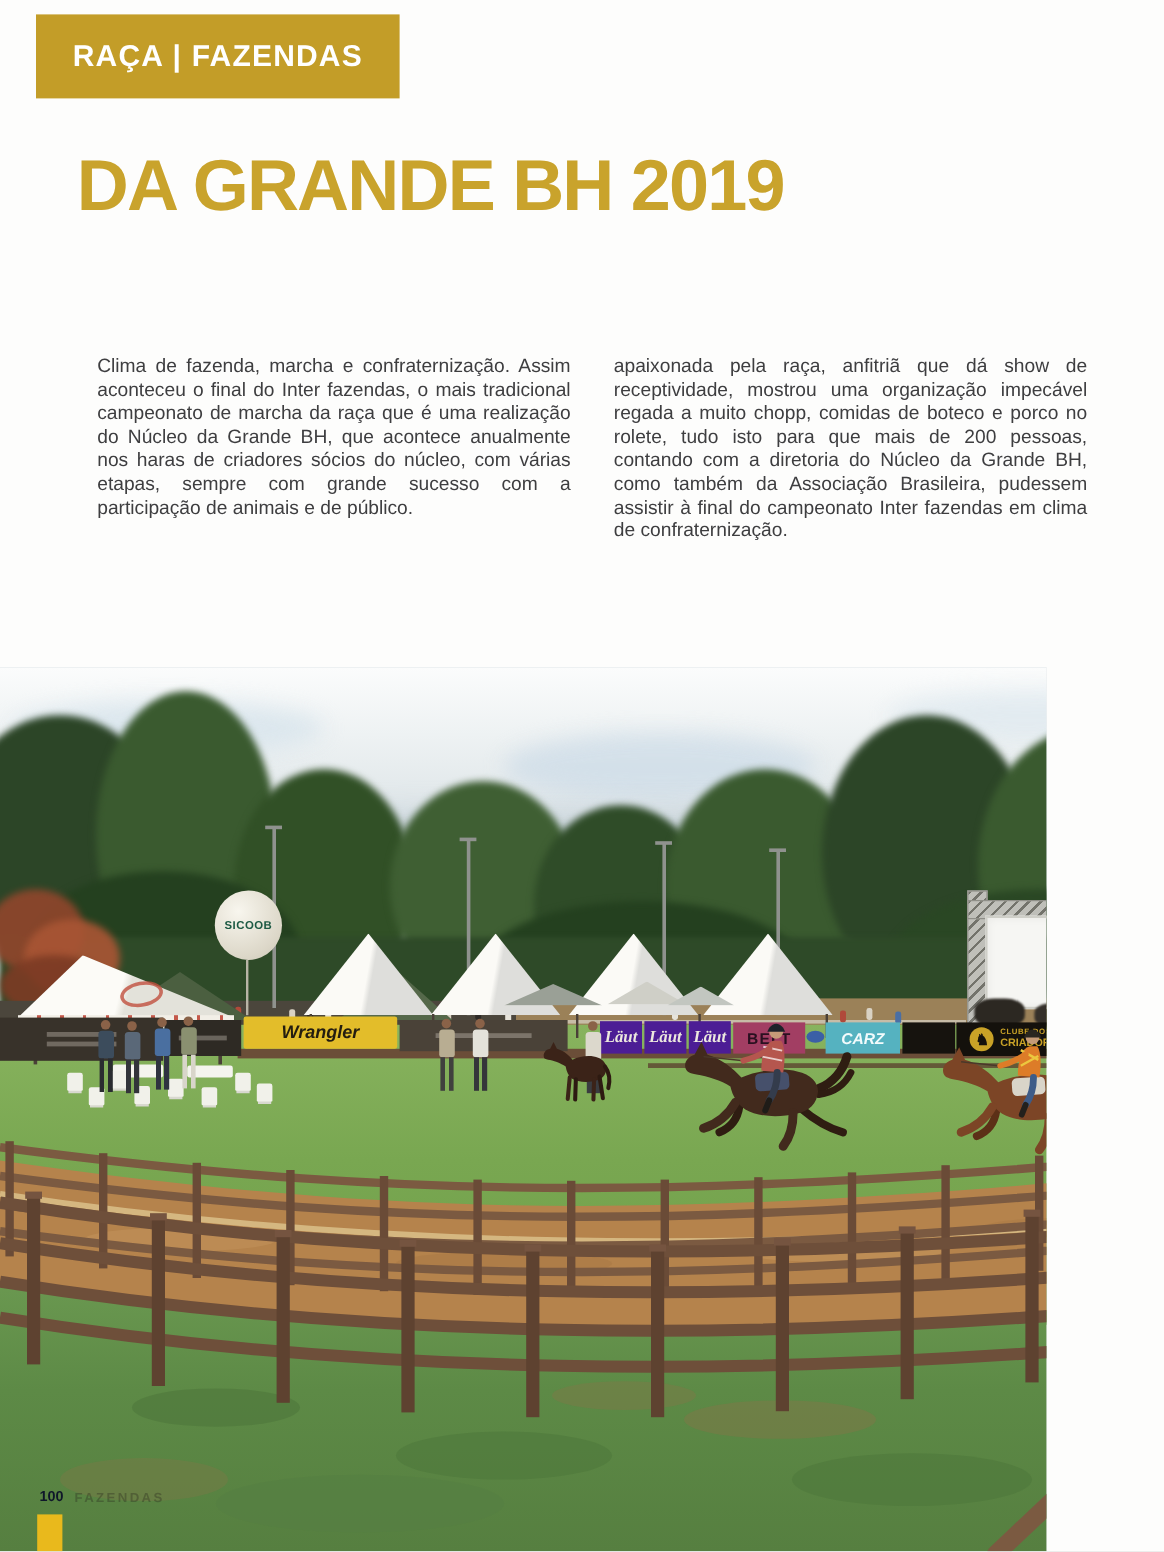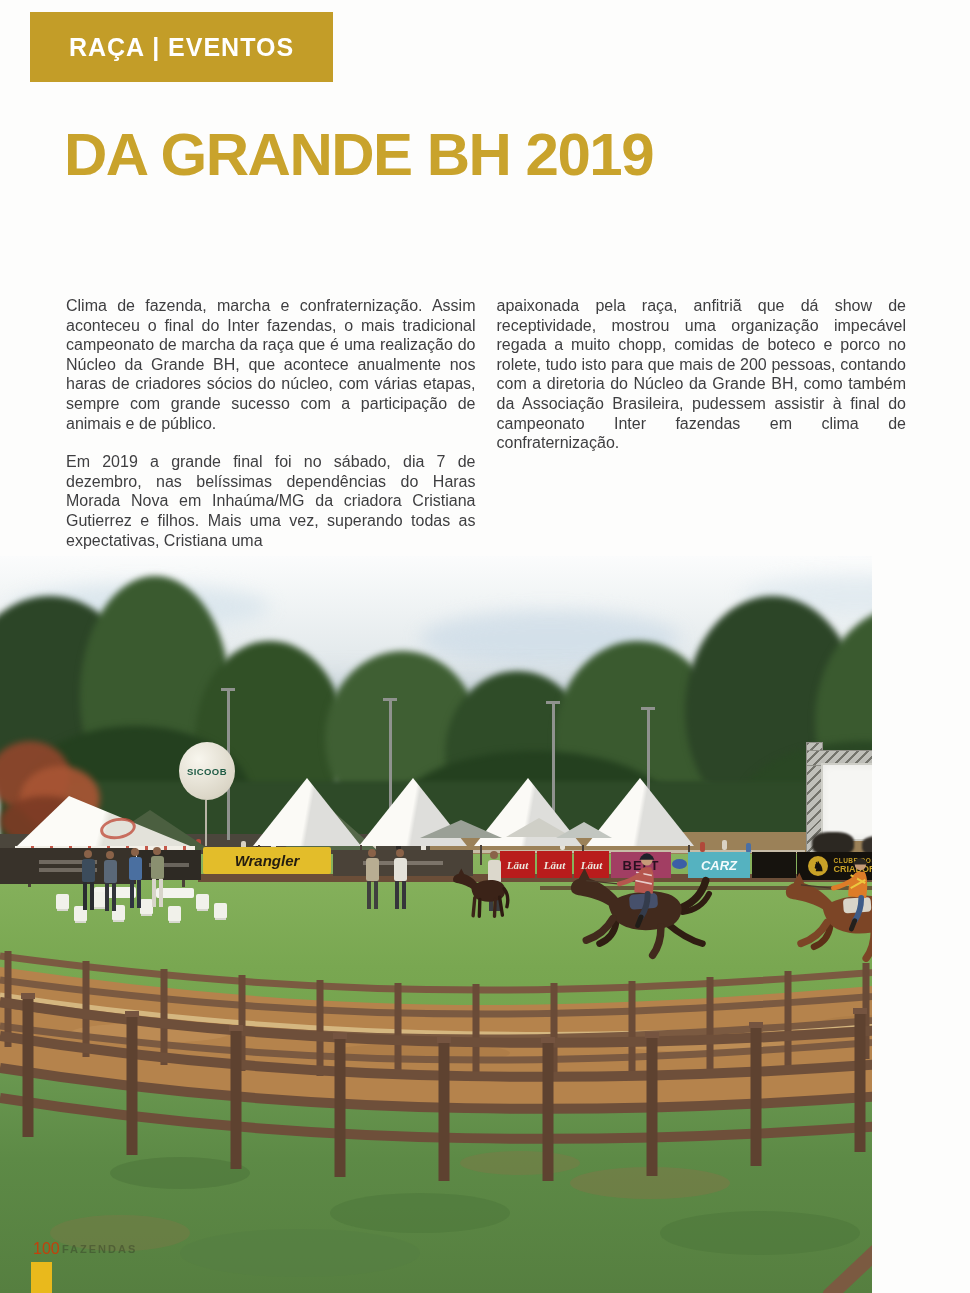--- a/index.html
+++ b/index.html
@@ -9,21 +9,21 @@
 
   
   .badge{left:30px;top:12px;width:303px;height:70px;background:#c39d28;
          display:flex;align-items:center;justify-content:center;}
   .badge span{color:#fff;font-weight:bold;font-size:25px;letter-spacing:1px;}
   .title{left:64px;top:126px;width:840px;margin:0;color:#c9a32c;font-weight:bold;
          font-size:60px;line-height:58px;letter-spacing:-1.5px;}
   .title span{display:block;}
   .cols{left:64px;top:296px;width:842px;display:flex;gap:19px;}
   .col{width:412px;color:#3e3e40;font-size:16px;line-height:19.6px;text-align:justify;}
-  .col p{margin:0 0 19px 2px;}
+  .col p{margin:0 0 19px 17px;}
 
   
   .photo{left:0;top:556px;width:872px;height:737px;overflow:hidden;background:#cfd8db;}
   .sky{left:0;top:0;width:970px;height:312px;
        background:linear-gradient(#fbfcfc 0%,#eef2f3 18%,#dfe6e9 38%,#ccd6da 58%,#dbe2e3 78%,#e7eae8 100%);}
   .cloud{border-radius:50%;filter:blur(9px);}
   .treeband{left:0;top:30px;width:970px;height:275px;}
   .tb{position:absolute;border-radius:50%;filter:blur(3px);}
   .tbase{position:absolute;left:0;top:195px;width:970px;height:78px;background:#2e4a28;filter:blur(2px);}
   .trunk{background:#6b5a43;}
@@ -57,22 +57,22 @@
   .screen{left:821px;top:207px;width:108px;height:74px;background:#f6f6f3;border:2px solid #cfcfc8;
       box-shadow:inset 0 0 8px rgba(0,0,0,.06);}
   .blob{border-radius:40%;filter:blur(1px);}
   .flag{left:942px;top:224px;width:26px;height:76px;
       background:linear-gradient(170deg,#c058a5,#8e3a7c);clip-path:polygon(30% 0,100% 6%,100% 100%,0 96%);}
   .rail{background:#6b4e38;}
   .bnr{display:flex;align-items:center;justify-content:center;font-weight:bold;overflow:hidden;}
   .bnr .bar{display:block;width:58px;height:4px;background:rgba(230,225,210,.32);margin:2px auto;}
   .b-wrangler{left:203px;top:291px;width:128px;height:27px;background:#e3bd2a;border-radius:2px;
       color:#241d10;font-style:italic;font-size:15px;}
-  .b-laut{width:35px;height:27px;top:295px;background:#b91c1c;color:#ece8de;
-      font-family:"Liberation Serif",serif;font-style:italic;font-size:11px;}
+  .b-laut{width:35px;height:27px;top:295px;background:#4c1d95;color:#ece8de;
+      font-family:"Liberation Serif",serif;font-style:italic;font-size:14px;}
   .b-belt{left:611px;top:296px;width:60px;height:26px;background:#a23e63;color:#2a1020;
       font-size:13px;letter-spacing:1px;}
   .b-oval{left:672px;top:303px;width:15px;height:10px;border-radius:50%;background:#3b5fa6;}
   .b-carz{left:688px;top:296px;width:62px;height:26px;background:#55b2c0;color:#f2fbfc;
       font-style:italic;font-size:13px;}
   .b-criadores{left:797px;top:296px;width:102px;height:28px;background:#14110c;gap:5px;}
   .clogo{width:20px;height:20px;border-radius:50%;background:#c9a227;color:#14110c;font-size:13px;
       display:flex;align-items:center;justify-content:center;}
   .ctext{display:flex;flex-direction:column;line-height:1.05;color:#c9a227;}
   .ctext .l1{font-size:6.5px;letter-spacing:.5px;}
@@ -83,46 +83,45 @@
 
   .chair{width:13px;height:15px;background:#f1f1ea;border-radius:2px 2px 1px 1px;
       box-shadow:0 3px 0 -1px #d8d8cf;}
   .table{background:#f4f4ee;border-radius:2px;box-shadow:0 10px 0 -8px #cfcfc6;}
   .person{width:16px;}
   .p-head{width:8px;height:8px;border-radius:50%;background:#8a6248;margin:0 auto;}
   .p-torso{width:13px;height:23px;border-radius:3px 3px 2px 2px;margin:1px auto 0;}
   .p-legs{width:11px;height:28px;margin:0 auto;}
 
   
-  .pagenum{left:33px;top:1240px;font-size:16px;font-weight:normal;color:#c2410c;z-index:50;}
+  .pagenum{left:33px;top:1240px;font-size:12px;font-weight:bold;color:#0f172a;z-index:50;}
   .watermark{left:62px;top:1243px;font-size:11px;letter-spacing:2px;color:rgba(40,40,28,.35);
       font-weight:bold;z-index:50;}
   .cornertab{left:31px;top:1262px;width:21px;height:31px;background:#e9b91c;z-index:50;}
 
   
   .z1{z-index:1}.z2{z-index:2}.z3{z-index:3}.z4{z-index:4}.z5{z-index:5}.z6{z-index:6}
   .z7{z-index:7}.z8{z-index:8}.z9{z-index:9}.z10{z-index:10}.z11{z-index:11}.z12{z-index:12}
 </style>
 </head>
 <body>
 
 <div class="page">
 
   <div class="abs badge">
-    <span>RAÇA | EVENTOS</span>
+    <span>RAÇA | FAZENDAS</span>
   </div>
 
   <h1 class="abs title">
     <span>DA GRANDE BH 2019</span>
   </h1>
 
   <div class="abs cols">
     <div class="col">
       <p>Clima de fazenda, marcha e confraternização. Assim aconteceu o final do Inter fazendas, o mais tradicional campeonato de marcha da raça que é uma realização do Núcleo da Grande BH, que acontece anualmente nos haras de criadores sócios do núcleo, com várias etapas, sempre com grande sucesso com a participação de animais e de público.</p>
-      <p>Em 2019 a grande final foi no sábado, dia 7 de dezembro, nas belíssimas dependências do Haras Morada Nova em Inhaúma/MG da criadora Cristiana Gutierrez e filhos. Mais uma vez, superando todas as expectativas, Cristiana uma</p>
     </div>
     <div class="col">
       <p>apaixonada pela raça, anfitriã que dá show de receptividade, mostrou uma organização impecável regada a muito chopp, comidas de boteco e porco no rolete, tudo isto para que mais de 200 pessoas, contando com a diretoria do Núcleo da Grande BH, como também da Associação Brasileira, pudessem assistir à final do campeonato Inter fazendas em clima de confraternização.</p>
     </div>
   </div>
 
   <div class="abs photo">
 
     <div class="abs sky z1"></div>
     <div class="abs cloud z2" style="left:10px;top:28px;width:260px;height:46px;background:#d7e4ec;opacity:.8"></div>

